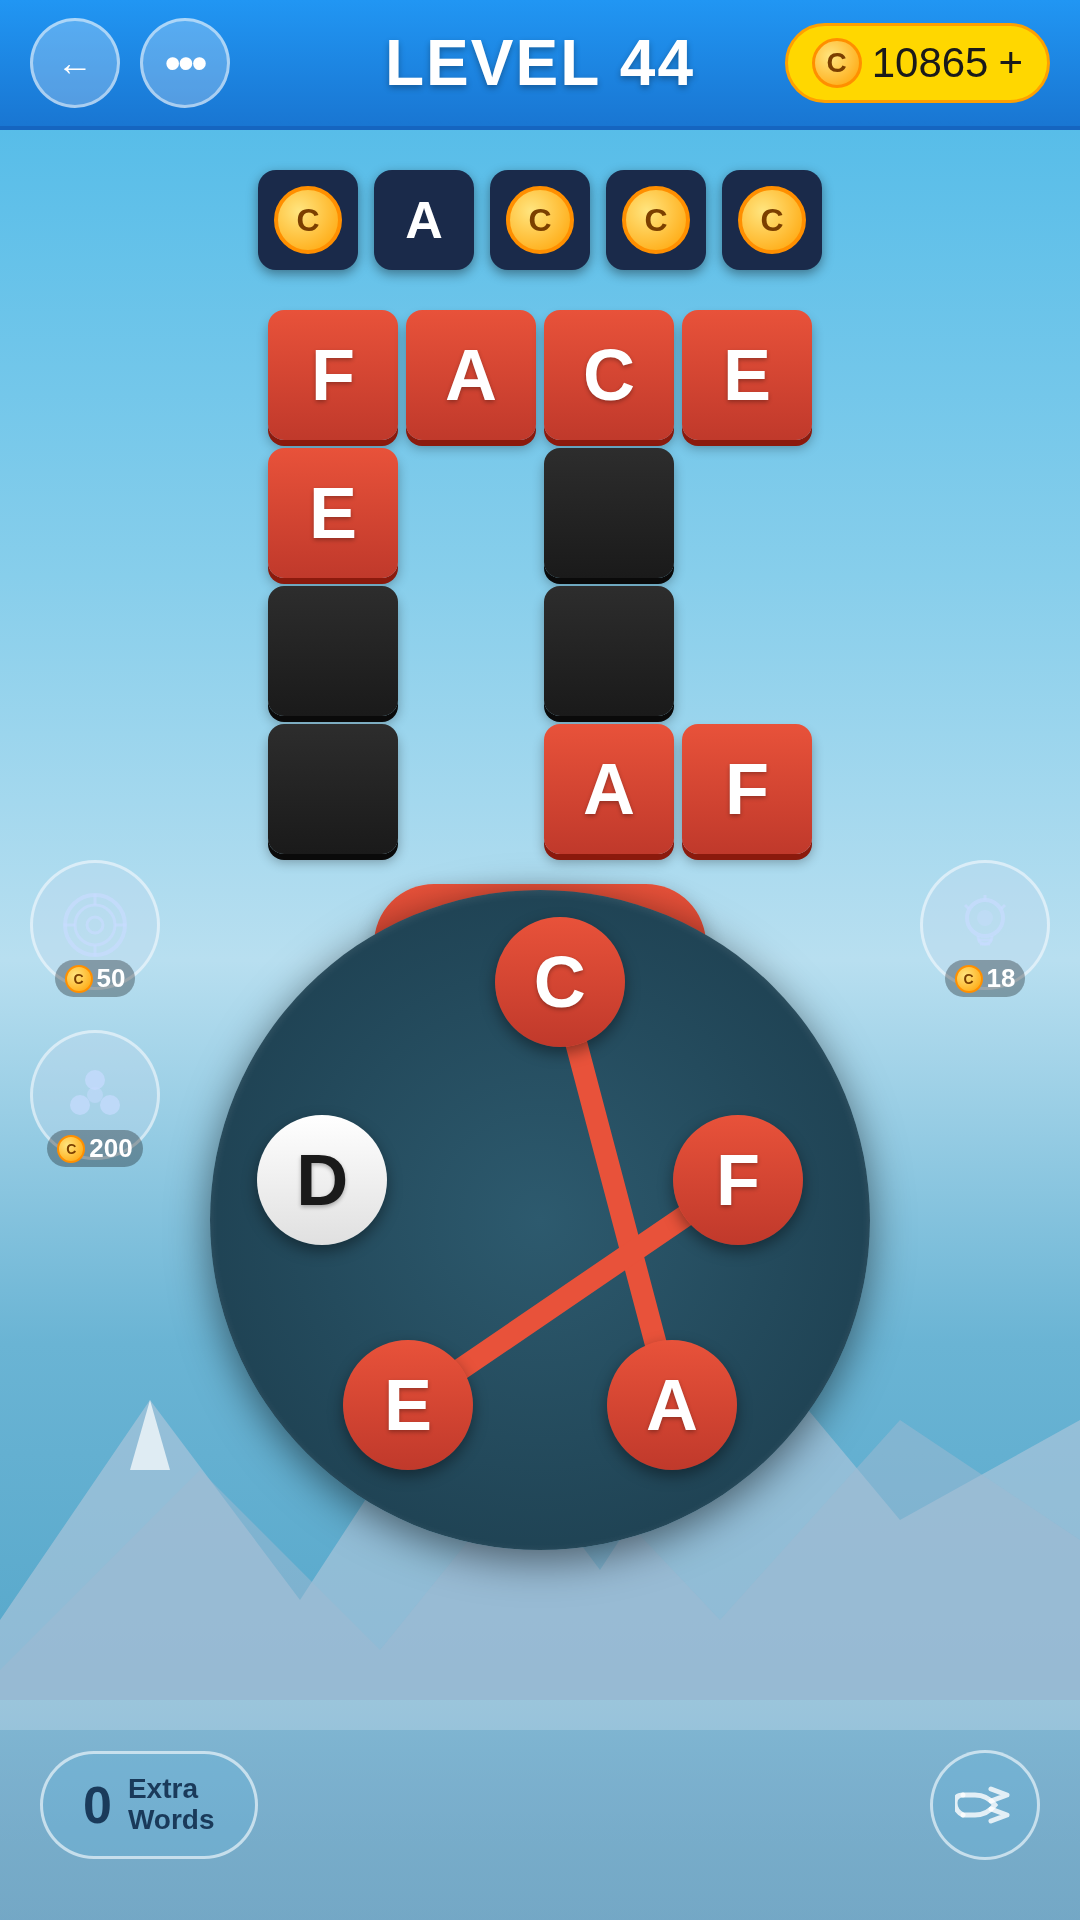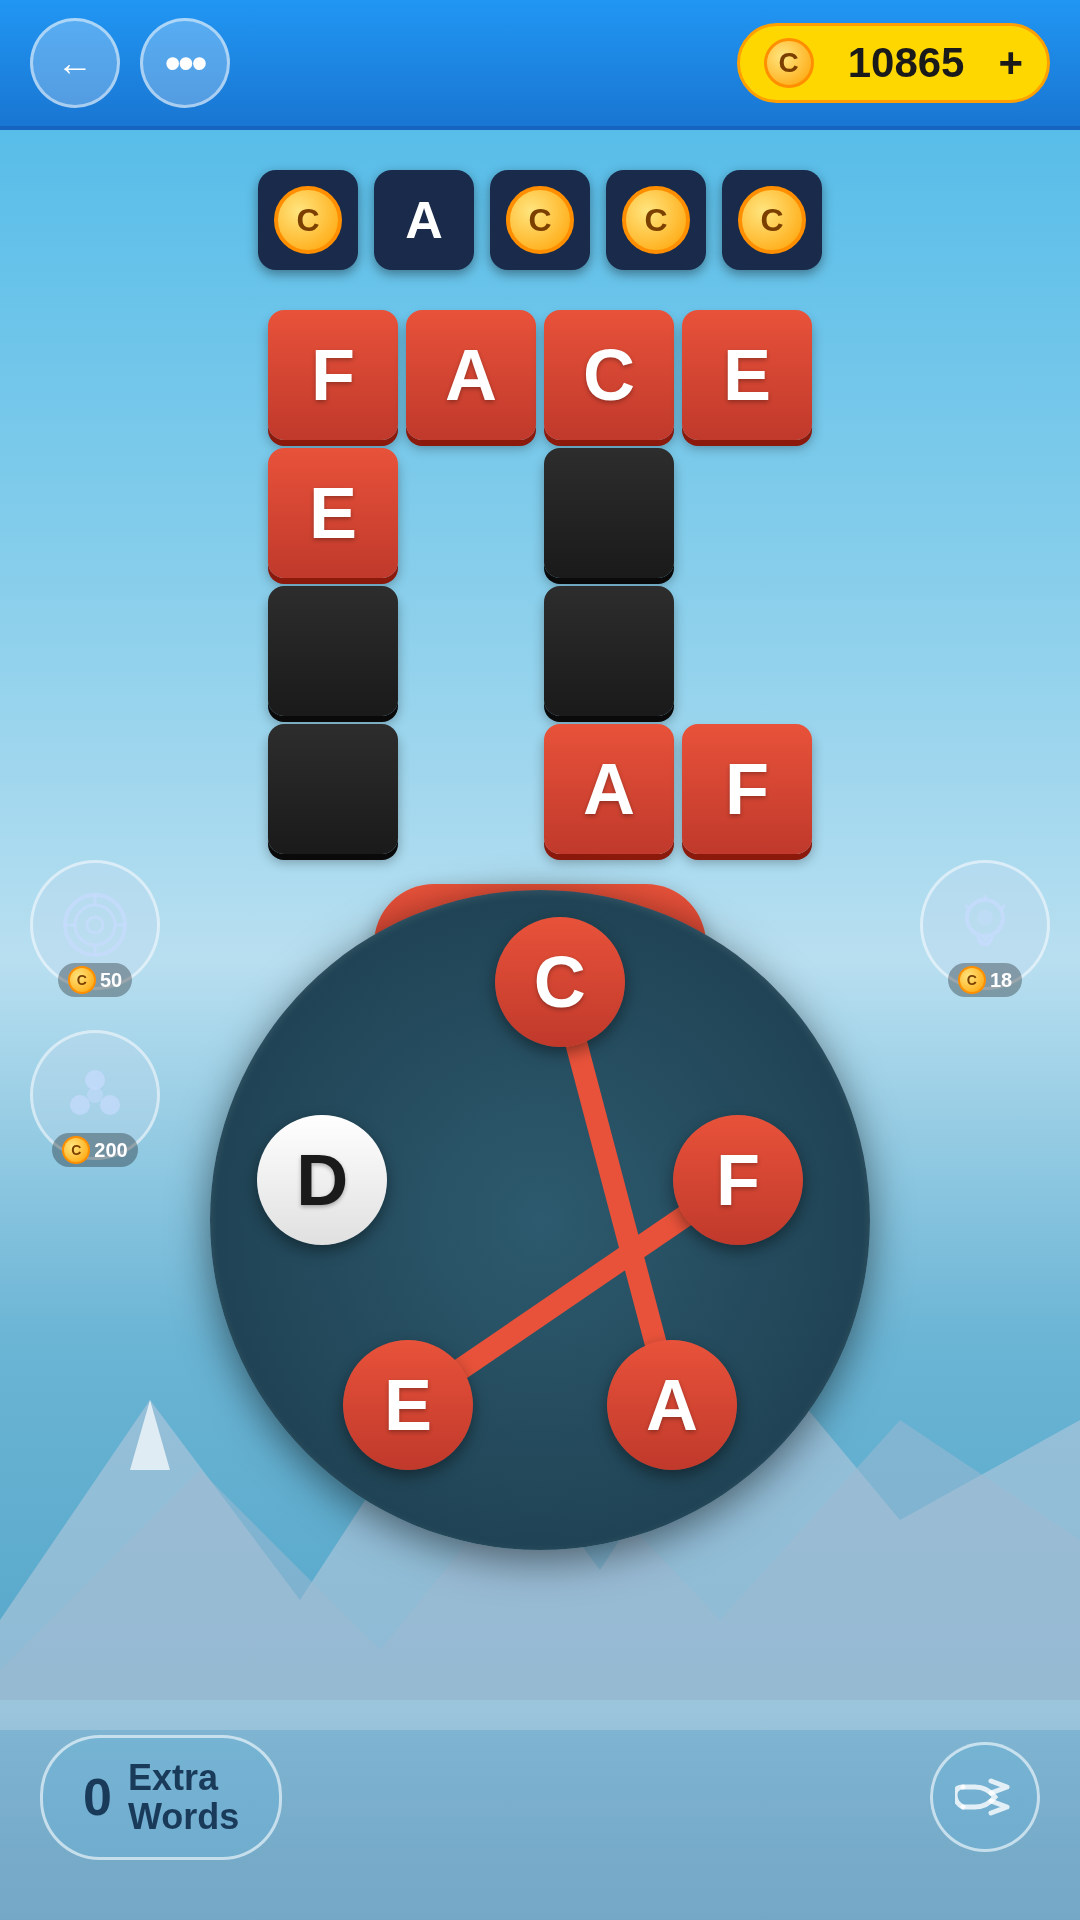--- a/index.html
+++ b/index.html
@@ -71,23 +71,22 @@
       border: 3px solid #FF8F00;
       display: flex;
       align-items: center;
       justify-content: center;
       font-size: 28px;
       font-weight: 900;
       color: #7B3F00;
     }
     .coins-text {
       font-size: 42px;
-      font-weight: 700;
+      font-weight: 400;
       color: #1a1a1a;
-      margin-left: 24px;
     }
 
     
     .reward-section {
       display: flex;
       justify-content: center;
       gap: 16px;
       padding: 40px 0 20px 0;
     }
     .reward-tile {
@@ -217,21 +216,21 @@
       background: radial-gradient(circle at 35% 35%, #FFE57F, #FFA000);
       border: 2px solid #FF8F00;
       display: flex;
       align-items: center;
       justify-content: center;
       font-size: 14px;
       font-weight: 900;
       color: #7B3F00;
     }
     .powerup-cost-text {
-      font-size: 20px;
+      font-size: 26px;
       font-weight: 900;
       color: white;
     }
 
     
     .wheel-container {
       position: absolute;
       left: 50%;
       transform: translateX(-50%);
       top: 890px;
@@ -302,21 +301,21 @@
       border-radius: 60px;
       padding: 20px 40px;
       cursor: pointer;
     }
     .extra-count {
       font-size: 52px;
       font-weight: 900;
       color: #1a3a5a;
     }
     .extra-label {
-      font-size: 36px;
+      font-size: 28px;
       font-weight: 700;
       color: #1a3a5a;
       line-height: 1.1;
     }
     .shuffle-btn {
       width: 110px;
       height: 110px;
       border-radius: 50%;
       background: rgba(100,180,220,0.3);
       border: 3px solid rgba(255,255,255,0.6);
@@ -366,20 +365,21 @@
   <rect x="0" y="480" width="1080" height="30" fill="rgba(255,255,255,0.2)"></rect>
 </svg>
 
 <div class="header">
   <div class="header-left">
     <div class="icon-btn">←</div>
     <div class="icon-btn">
       <span style="font-size:44px; letter-spacing:-2px;">•••</span>
     </div>
   </div>
+  <div class="header-title">LEVEL 44</div>
   <div class="coins-display">
     <div class="coin-icon">C</div>
     <span class="coins-text">10865</span>
     <span class="coins-text">+</span>
   </div>
 </div>
 
 <div class="reward-section">
   <div class="reward-tile">
     <div class="coin-sm">C</div>

